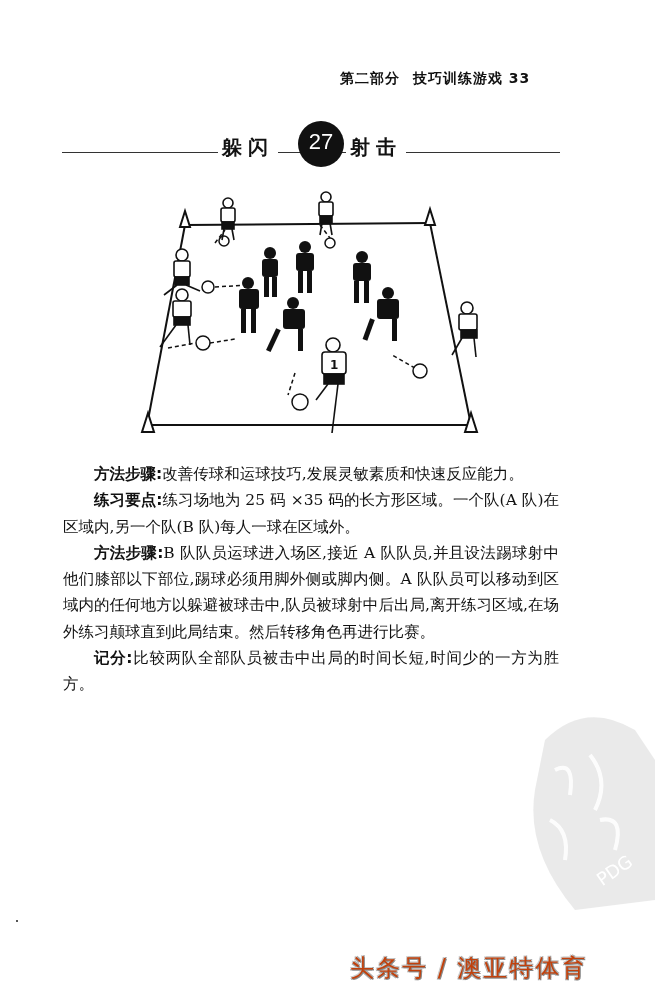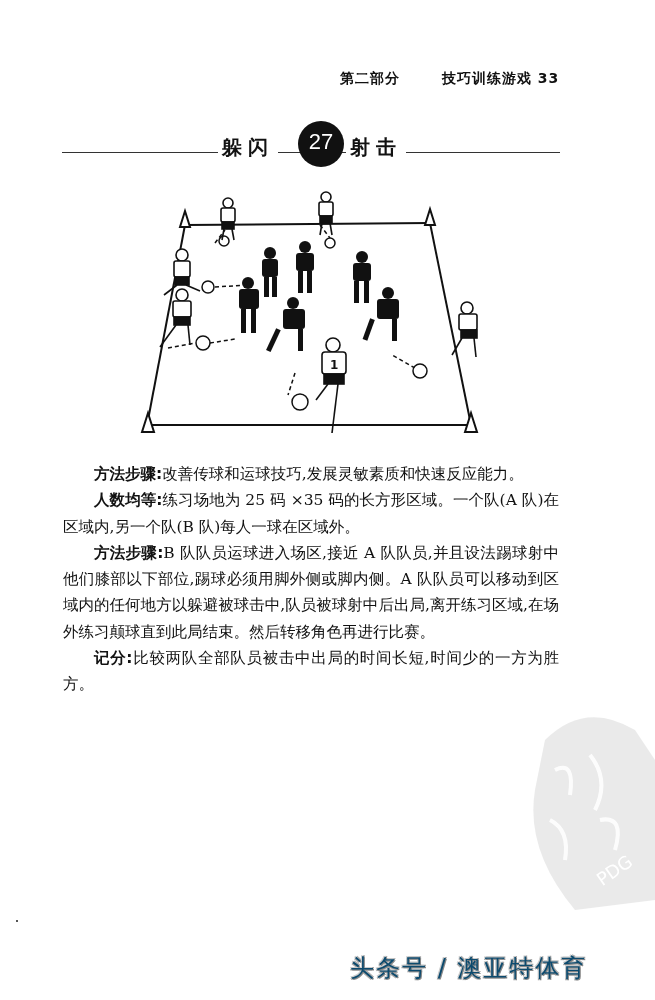--- a/index.html
+++ b/index.html
@@ -1,38 +1,38 @@
 <!DOCTYPE html>
 <html><head>
 <meta charset="utf-8">
 <style>
   html, body { margin: 0; padding: 0; background: #ffffff; }
   body { width: 655px; height: 1000px; position: relative; overflow: hidden;
          font-family: "DejaVu Serif", "Liberation Serif", serif; color: #111; }
   .running-header { position: absolute; top: 70px; left: 340px; font-family: "DejaVu Sans", sans-serif;
          font-size: 14px; font-weight: bold; letter-spacing: 1px; color: #111; white-space: nowrap; }
   .running-header span { display: inline-block; }
-  .rh-part { margin-right: 36px; font-family: Liberation Serif, serif; }
+  .rh-part { margin-right: 7px; font-family: Liberation Serif, serif; }
   .rh-chapter { }
   .title-rule { position: absolute; top: 152px; left: 62px; width: 498px; height: 0; border-top: 1px solid #333; }
   .title-text { position: absolute; top: 130px; font-family: "DejaVu Sans", sans-serif; font-weight: bold;
          font-size: 20px; background: #fff; padding: 0 4px; letter-spacing: 6px; color: #111; line-height: 34px; }
   .title-left { left: 218px; }
   .title-right { left: 346px; }
   .title-badge { position: absolute; top: 121px; left: 298px; width: 46px; height: 46px; border-radius: 50%;
          background: #111; color: #fff; font-family: "Liberation Sans", sans-serif; font-size: 22px;
          text-align: center; line-height: 42px; }
   .illustration { position: absolute; top: 185px; left: 130px; width: 380px; height: 265px; }
   .body-text { position: absolute; top: 461px; left: 63px; width: 496px; font-size: 15.5px; line-height: 26.3px;
          text-align: justify; }
   .para { margin: 0; text-indent: 2em; }
   .para .label { font-family: "DejaVu Sans", sans-serif; font-weight: bold; }
   .watermark { position: absolute; left: 515px; top: 700px; width: 140px; height: 210px; }
   .footer-brand { position: absolute; top: 952px; left: 350px; font-family: "DejaVu Sans", sans-serif;
-         font-size: 24px; color: #0c4a6e; letter-spacing: 2px;
+         font-size: 24px; color: #c2410c; letter-spacing: 2px;
          text-shadow: 1px 1px 0 #888, -1px -1px 0 #ccc, 1px -1px 0 #aaa, -1px 1px 0 #aaa; }
   .speck { position: absolute; width: 2px; height: 2px; background: #555; }
 </style>
 </head>
 <body>
 
 <div class="running-header">
   <span class="rh-part">第二部分</span>
   <span class="rh-chapter">技巧训练游戏</span>
   <span class="rh-page">33</span>
@@ -159,21 +159,21 @@
         <rect x="194" y="189" width="20" height="10" fill="#111"></rect>
         <line x1="198" y1="199" x2="186" y2="215"></line>
         <line x1="208" y1="199" x2="202" y2="248"></line>
       </g>
   </g>
   <text x="200" y="184" font-size="12" font-family="DejaVu Sans, sans-serif" font-weight="bold" fill="#111">1</text>
 </svg>
 
 <div class="body-text">
   <p class="para"><span class="label">方法步骤:</span><span>改善传球和运球技巧,发展灵敏素质和快速反应能力。</span></p>
-  <p class="para"><span class="label">人数均等:</span><span>练习场地为 25 码 ×35 码的长方形区域。一个队(A 队)在区域内,另一个队(B 队)每人一球在区域外。</span></p>
+  <p class="para"><span class="label">练习要点:</span><span>练习场地为 25 码 ×35 码的长方形区域。一个队(A 队)在区域内,另一个队(B 队)每人一球在区域外。</span></p>
   <p class="para"><span class="label">方法步骤:</span><span>B 队队员运球进入场区,接近 A 队队员,并且设法踢球射中他们膝部以下部位,踢球必须用脚外侧或脚内侧。A 队队员可以移动到区域内的任何地方以躲避被球击中,队员被球射中后出局,离开练习区域,在场外练习颠球直到此局结束。然后转移角色再进行比赛。</span></p>
   <p class="para"><span class="label">记分:</span><span>比较两队全部队员被击中出局的时间长短,时间少的一方为胜方。</span></p>
 </div>
 
 <svg class="watermark" viewBox="0 0 140 210" xmlns="http://www.w3.org/2000/svg">
   <path d="M30 40 Q70 0 120 30 L140 60 L140 200 L60 210 Q10 150 20 90 Z" fill="#d9d9d9" opacity="0.55"></path>
   <g stroke="#fff" stroke-width="4" fill="none" opacity="0.9">
     <path d="M40 70 Q60 60 55 95"></path>
     <path d="M75 55 Q95 80 80 110"></path>
     <path d="M35 120 Q55 130 50 160"></path>

